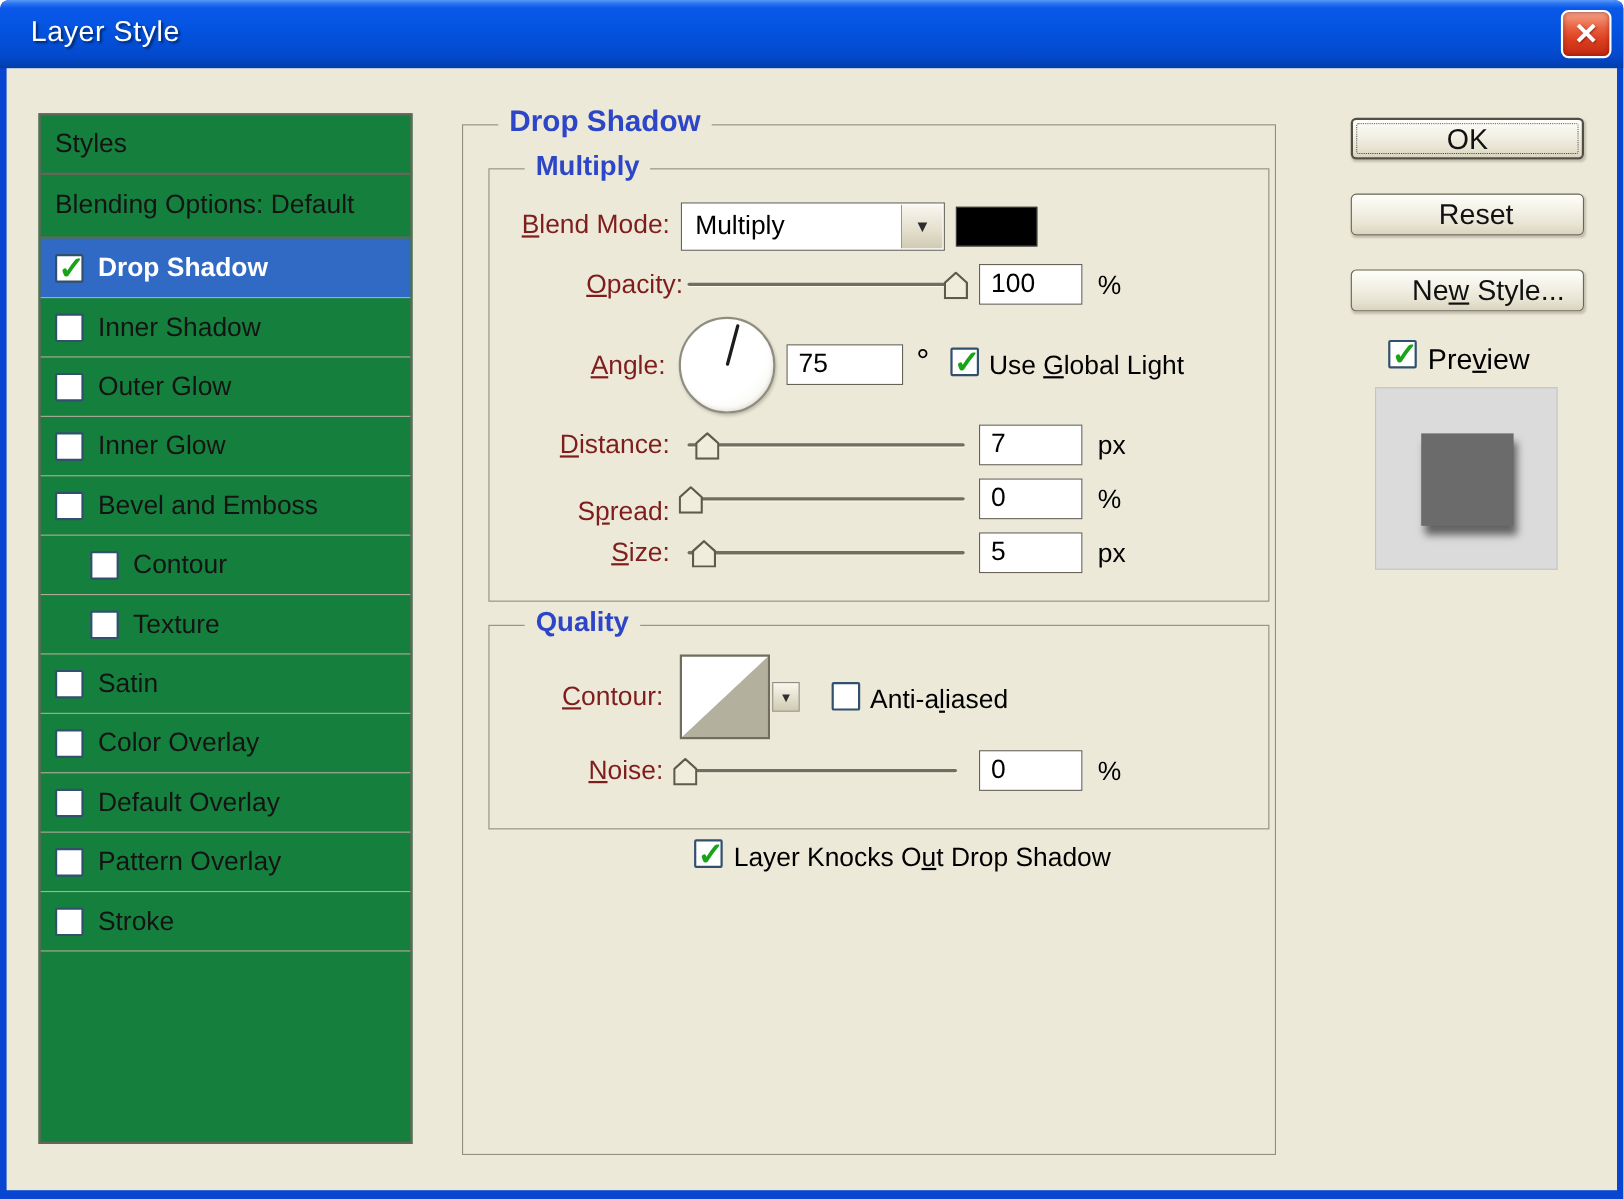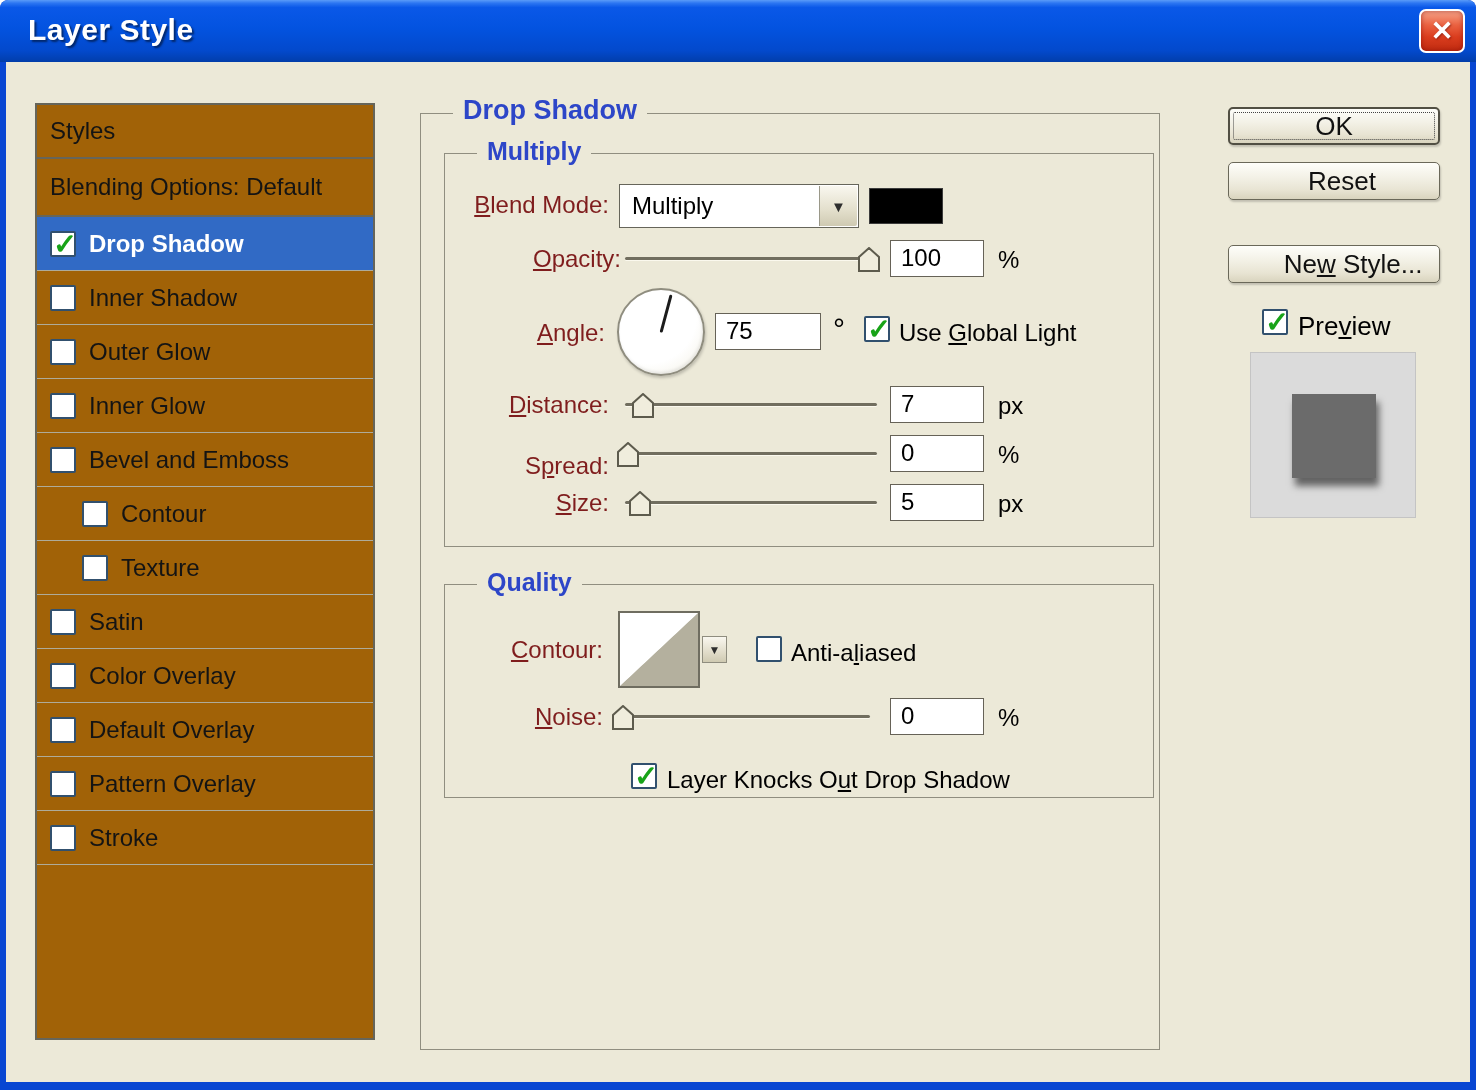--- a/index.html
+++ b/index.html
@@ -3,52 +3,52 @@
 <meta charset="utf-8">
 <style>
   * { margin:0; padding:0; box-sizing:border-box; }
   html,body { width:1476px; height:1090px; background:#fff; font-family:"Liberation Sans",sans-serif; }
   u { text-decoration:underline; }
 
   .window { position:relative; width:1476px; height:1090px; background:#0846D2; overflow:hidden; border-radius:8px 8px 0 0; }
 
   .titlebar { position:absolute; top:0; left:0; width:100%; height:62px; border-radius:8px 8px 0 0;
     background:linear-gradient(180deg,#5A9BF8 0%,#2C76F2 5%,#0A58E8 12%,#0353E0 45%,#0349CC 82%,#0240B2 96%,#013CA8 100%); }
-  .title { position:absolute; left:28px; top:13px; color:#fff; font-size:30px; font-weight:bold;
+  .title { position:absolute; left:28px; top:13px; color:#fff; font-size:26px; font-weight:normal;
     text-shadow:2px 2px 2px rgba(0,0,0,.5); letter-spacing:.5px; }
   .close-btn { position:absolute; right:11px; top:9px; width:46px; height:44px; border:2px solid #fff; border-radius:7px;
     background:linear-gradient(180deg,#F6A58A 0%,#EA6241 35%,#DA3D1E 65%,#C02B10 100%);
     display:flex; align-items:center; justify-content:center; color:#fff; font-size:27px; font-weight:bold;
     text-shadow:1px 1px 2px rgba(90,0,0,.5); box-shadow:inset 0 0 5px rgba(120,0,0,.55); cursor:pointer; }
 
   .content { position:absolute; top:62px; left:6px; right:6px; bottom:8px; background:#ECE9D8; }
 
   
-  .sidebar { position:absolute; left:29px; top:41px; width:340px; height:937px; border:2px solid #66655a; background:#a16207; }
+  .sidebar { position:absolute; left:29px; top:41px; width:340px; height:937px; border:2px solid #66655a; background:#15803d; }
   .srow { position:relative; height:54px; display:flex; align-items:center; padding-left:13px;
     border-bottom:1px solid #aeab9a; font-size:24px; color:#141414; cursor:pointer; white-space:nowrap; }
   .srow-header { border-bottom:2px solid #66655a; }
   .srow-blending { height:58px; border-bottom:2px solid #66655a; }
   .srow .cb { margin-right:13px; }
   .srow.indent { padding-left:45px; }
   .srow.selected { background:#316AC5; color:#fff; font-weight:bold; }
 
   
   .cb { display:inline-block; width:26px; height:26px; background:#fff; border:2px solid #31506e; border-radius:2px;
     position:relative; flex:none; cursor:pointer; }
   .cb.checked::after { content:"✓"; position:absolute; left:1px; top:-6px; font-size:29px; font-weight:bold; color:#18A318; }
 
   
   .panel { position:absolute; left:414px; top:51px; width:740px; height:937px; border:1px solid #908e80; }
   .legend { position:absolute; background:#ECE9D8; padding:0 10px; font-weight:bold; color:#2D46C8; white-space:nowrap; }
   .panel > .legend { top:-19px; left:32px; font-size:27px; }
   .groupbox { position:absolute; border:1px solid #908e80; }
   .groupbox > .legend { top:-17px; left:32px; font-size:25px; }
   .gb-structure { left:23px; top:39px; width:710px; height:394px; }
-  .gb-quality  { left:23px; top:470px; width:710px; height:214px; }
+  .gb-quality  { left:23px; top:454px; width:710px; height:186px; }
 
   .flabel { position:absolute; text-align:right; font-size:24px; color:#7f1d1d; line-height:42px; white-space:nowrap; }
   .ilabel { position:absolute; font-size:24px; color:#000; white-space:nowrap; cursor:default; }
   .unit { position:absolute; font-size:24px; color:#000; }
 
   .vbox { position:absolute; width:94px; height:37px; border:1px solid #666257; background:#fff;
     font-family:inherit; font-size:24px; color:#000; padding:0 0 2px 10px; }
 
   
   .combo { position:absolute; left:174px; top:30px; width:240px; height:44px; background:#fff;
@@ -78,21 +78,21 @@
   .contour-arrow { position:absolute; left:257px; top:51px; width:25px; height:27px; border:1px solid #8f8d7f;
     background:linear-gradient(180deg,#F9F7EF 0%,#DDD8C4 70%,#CFCAB2 100%);
     display:flex; align-items:center; justify-content:center; font-size:12px; color:#2e2e2e; cursor:pointer; }
 
   
   .btn { position:absolute; left:1222px; width:212px; height:38px; border:1px solid #6a6859; border-radius:5px;
     background:linear-gradient(180deg,#FEFEFA 0%,#F3F1E6 40%,#E8E4D3 75%,#D9D4BE 100%);
     font-family:inherit; font-size:26px; color:#111; cursor:pointer; box-shadow:1px 2px 2px rgba(0,0,0,.18); }
   .btn-ok { top:45px; border:2px solid #514f43; }
   .btn-ok::after { content:""; position:absolute; inset:3px; border:1px dotted #444; border-radius:2px; }
-  .btn-reset { top:100px;padding-left:16px; }
+  .btn-reset { top:114px;padding-left:16px; }
   .btn-new { top:183px;padding-left:38px; }
 
   .preview-frame { position:absolute; left:1244px; top:290px; width:166px; height:166px; background:#DBDBDB;
     border:1px solid #c4c4c4; }
   .preview-swatch { position:absolute; left:41px; top:41px; width:84px; height:84px; background:#6B6B6B;
     box-shadow:3px 8px 7px rgba(0,0,0,.55); }
 </style>
 </head>
 <body>
 

